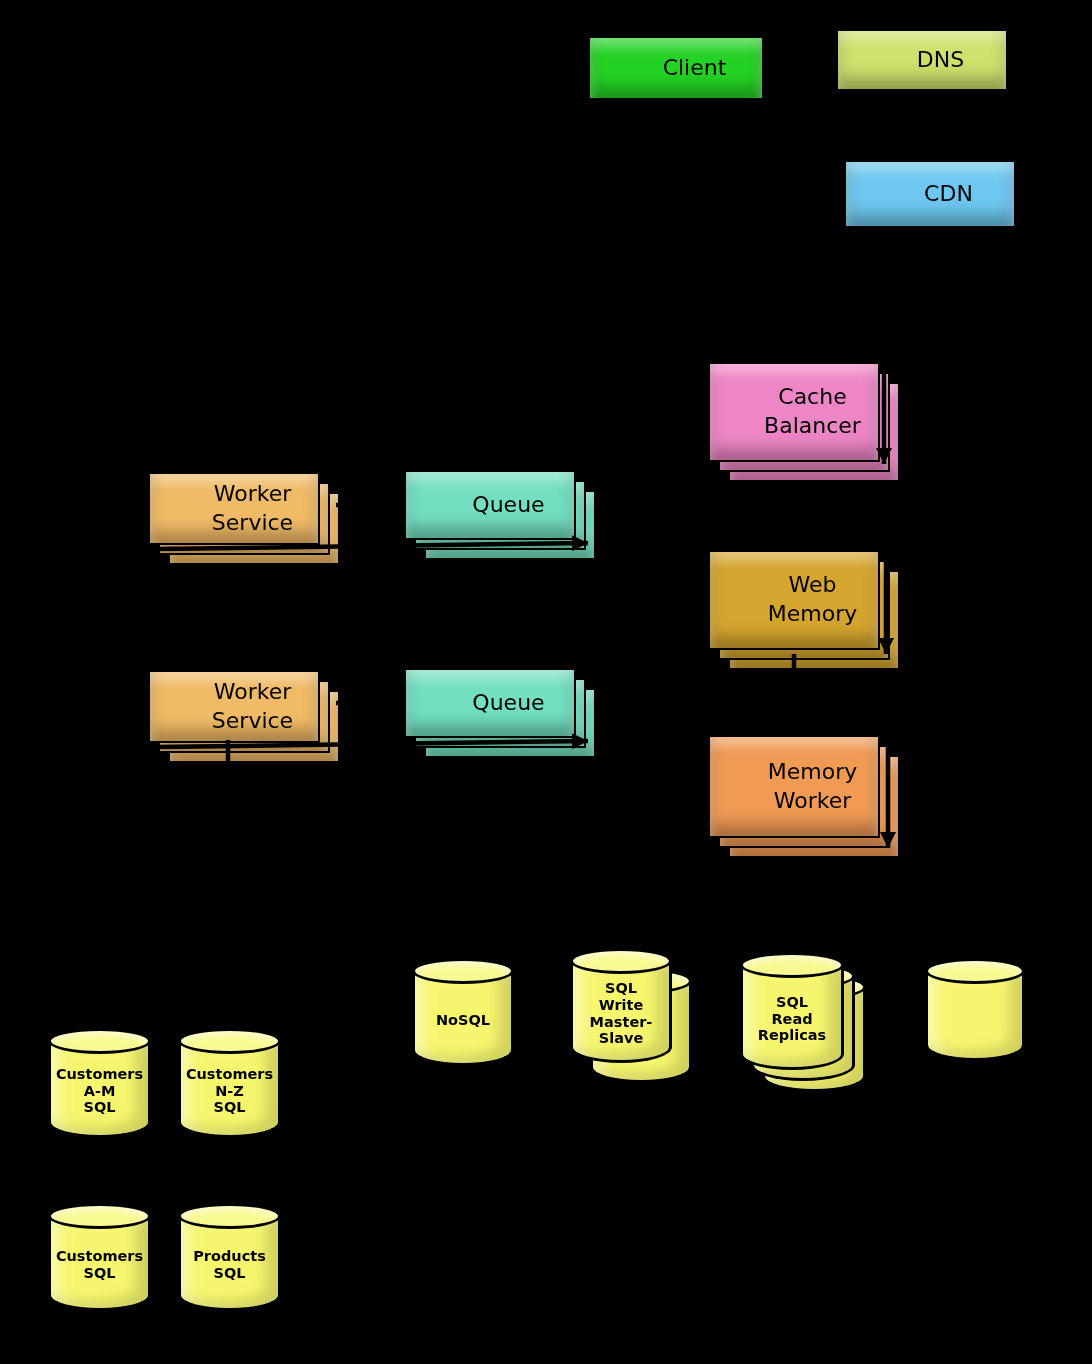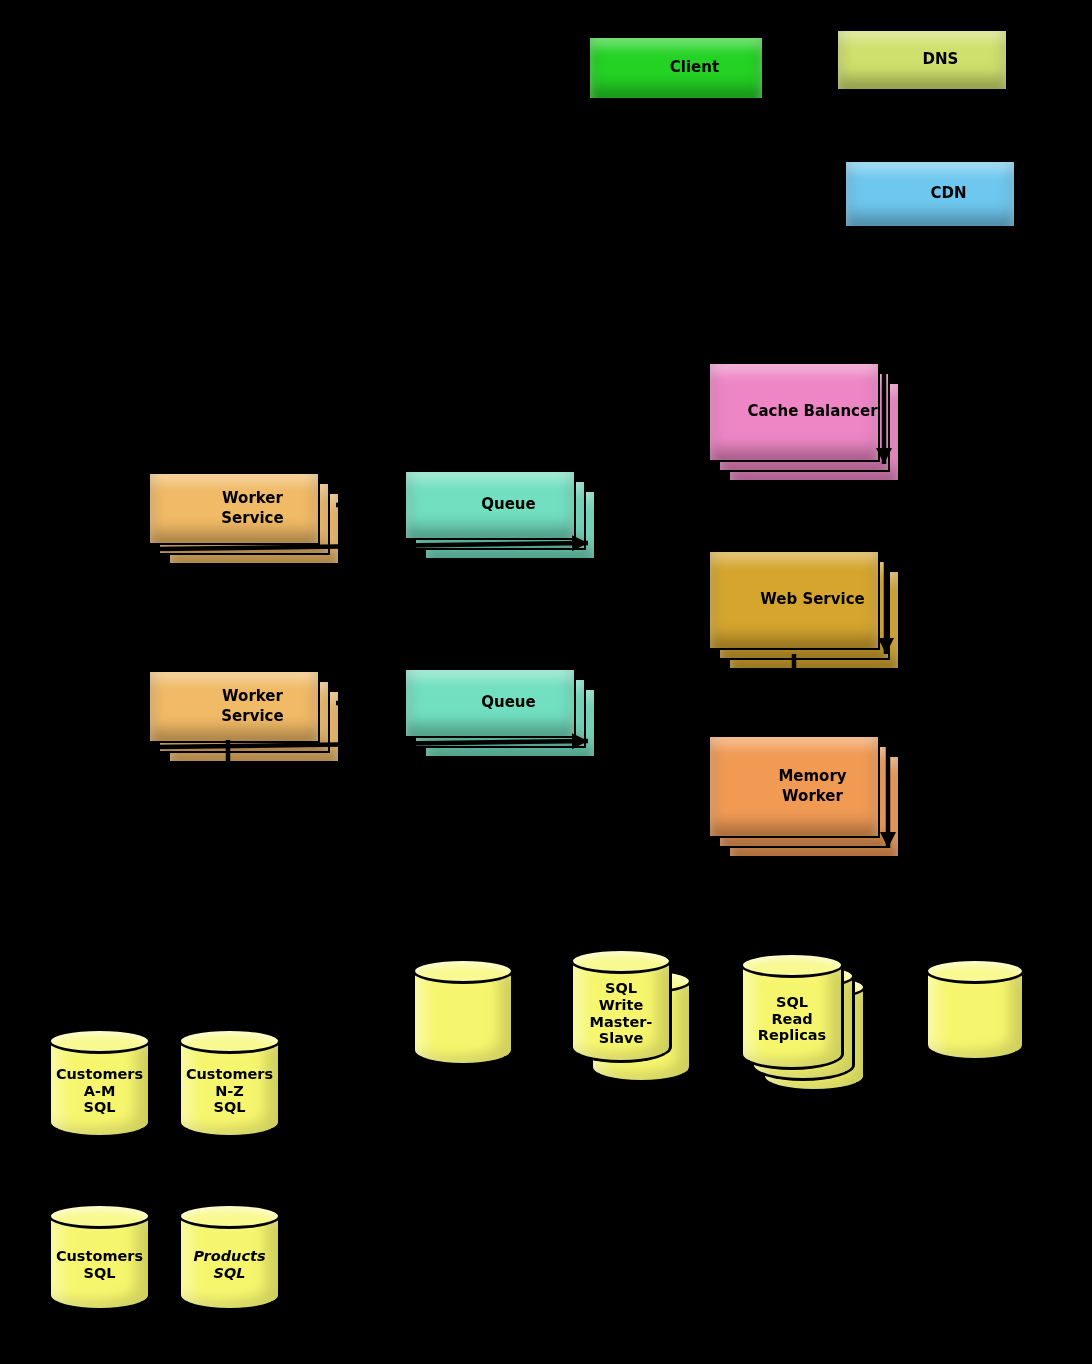--- a/index.html
+++ b/index.html
@@ -19,21 +19,21 @@
     box-shadow: inset 0 9px 12px rgba(255,255,255,0.38),
                 inset 0 -11px 15px rgba(0,0,0,0.30);
   }
   .l3 { transform:translate(20px,20px); }
   .l2 { transform:translate(10px,10px); }
   .l1 { }
   .box-label {
     position:absolute; inset:0; z-index:4;
     display:flex; align-items:center; justify-content:center;
     text-align:center; white-space:pre-line;
-    font-weight:bold; font-size:15px; line-height:1.3; color:#000;padding-left:37px;
+    font-weight:normal; font-size:22px; line-height:1.3; color:#000;padding-left:37px;
   }
   
   .cylnode { position:absolute; }
   .cyl { position:absolute; left:0; top:0; width:100%; height:100%; }
   .cyl .top {
     position:absolute; left:0; right:0; top:0; height:26px;
     background:#f9f992; border:3px solid #000; border-radius:50%;
     z-index:2;
     box-shadow: inset 0 4px 6px rgba(255,255,255,0.6);
   }
@@ -103,21 +103,21 @@
   <div class="layer l2"></div>
   <div class="layer l1">
     <span class="box-label">Queue</span>
   </div>
 </div>
 
 <div class="node" style="left: 708px; top: 550px; width: 172px; height: 100px; --c: #d5a52e;">
   <div class="layer l3"></div>
   <div class="layer l2"></div>
   <div class="layer l1">
-    <span class="box-label">Web Service</span>
+    <span class="box-label">Web Memory</span>
   </div>
 </div>
 
 <div class="node" style="left: 148px; top: 670px; width: 172px; height: 73px; --c: #f0ba66;">
   <div class="layer l3"></div>
   <div class="layer l2"></div>
   <div class="layer l1">
     <span class="box-label">Worker
 Service</span>
   </div>
@@ -136,20 +136,21 @@
   <div class="layer l2"></div>
   <div class="layer l1">
     <span class="box-label">Memory Worker</span>
   </div>
 </div>
 
 <div class="cylnode" style="left: 412px; top: 958px; width: 102px; height: 108px; --c: #f6f66e;">
   <div class="cyl">
     <div class="top"></div>
     <div class="body"></div>
+    <span class="cyl-label">NoSQL</span>
   </div>
 </div>
 
 <div class="cylnode" style="left: 570px; top: 948px; width: 102px; height: 115px; --c: #f6f66e;">
   <div class="cyl cbw">
     <div class="top"></div>
     <div class="body"></div>
   </div>
   <div class="cyl">
     <div class="top"></div>
@@ -208,21 +209,21 @@
 
 <div class="cylnode" style="left: 48px; top: 1203px; width: 103px; height: 108px; --c: #f6f66e;">
   <div class="cyl">
     <div class="top"></div>
     <div class="body"></div>
     <span class="cyl-label">Customers
 SQL</span>
   </div>
 </div>
 
-<div class="cylnode" style="left: 178px; top: 1203px; width: 103px; height: 108px; font-style: italic; --c: #f6f66e;">
+<div class="cylnode" style="left: 178px; top: 1203px; width: 103px; height: 108px; --c: #f6f66e;">
   <div class="cyl">
     <div class="top"></div>
     <div class="body"></div>
     <span class="cyl-label">Products
 SQL</span>
   </div>
 </div>
 
 <svg id="edges-svg" width="1092" height="1364" viewBox="0 0 1092 1364">
   <defs>

